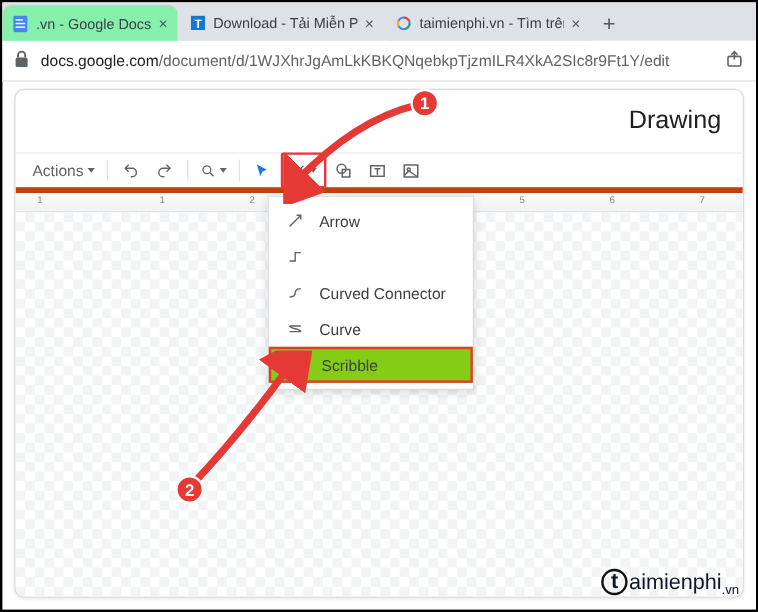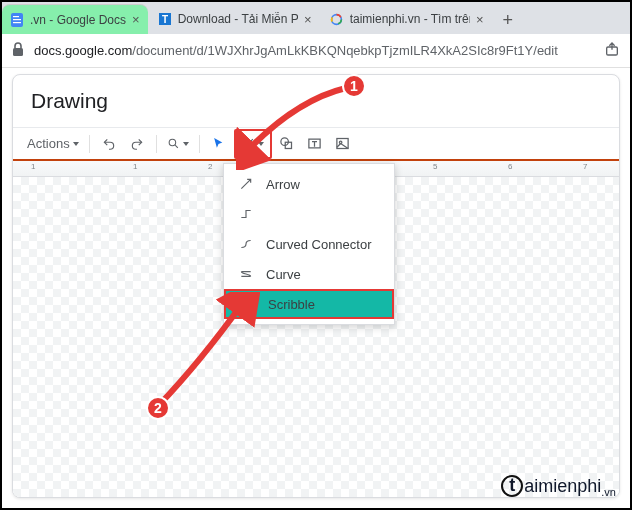--- a/index.html
+++ b/index.html
@@ -19,26 +19,26 @@
 .addr { height: 34px; background: #fff; border-bottom: 1px solid #e0e0e0; display: flex; align-items: center; padding: 0 10px; }
 .lock { color: #5f6368; margin-right: 10px; font-size: 13px; }
 .url { font-size: 13px; color: #5f6368; flex: 1; }
 .url .host { color: #202124; }
 .share { color: #5f6368; font-size: 15px; }
 
 
 .panel { position: absolute; left: 10px; top: 72px; right: 10px; bottom: 10px; background: #fff; border: 1px solid #dadce0; border-radius: 8px; box-shadow: 0 1px 3px rgba(0,0,0,0.1); overflow: hidden; }
 
 
-.dhead { height: 52px; display: flex; align-items: center; justify-content: space-between; padding: 0 18px; }
+.dhead { height: 52px; display: flex; align-items: center; justify-content: flex-end; padding: 0 18px; }
 .dhead h1 { font-size: 21px; font-weight: 400; color: #202124; }
 .savebtn { background: #1a73e8; color: #fff; border: none; border-radius: 4px; padding: 9px 20px; font-size: 14px; font-weight: 500; }
 
 
-.toolbar { height: 34px; border-top: 1px solid #e8eaed; border-bottom: 2px solid #c2410c; display: flex; align-items: center; padding: 0 10px; gap: 2px; }
+.toolbar { height: 34px; border-top: 1px solid #e8eaed; border-bottom: 5px solid #c2410c; display: flex; align-items: center; padding: 0 10px; gap: 2px; }
 .tbtn { min-width: 26px; height: 26px; display: flex; align-items: center; justify-content: center; border-radius: 3px; color: #5f6368; font-size: 13px; padding: 0 4px; }
 .tbtn.active { color: #1a73e8; }
 .tbtn.dd::after { content: ""; border-left: 3px solid transparent; border-right: 3px solid transparent; border-top: 4px solid #5f6368; margin-left: 3px; }
 .tbtn.text::after { border-top-color: #5f6368; }
 .sep { width: 1px; height: 18px; background: #e0e0e0; margin: 0 4px; }
 .redbox { border: 2px solid #e53935; border-radius: 2px; padding: 0 2px; }
 
 
 .ruler { height: 16px; background: linear-gradient(to bottom, #f8f9fa, #f1f3f4); border-bottom: 1px solid #dadce0; position: relative; font-size: 8px; color: #80868b; }
 .ruler span { position: absolute; top: 1px; }
@@ -51,21 +51,21 @@
     linear-gradient(45deg, transparent 75%, #f1f3f4 75%),
     linear-gradient(-45deg, transparent 75%, #f1f3f4 75%);
   background-size: 16px 16px;
   background-position: 0 0, 0 8px, 8px -8px, -8px 0;
   background-color: #fff;
 }
 
 
 .menu { position: absolute; top: 88px; left: 210px; width: 172px; background: #fff; border: 1px solid #dadce0; box-shadow: 0 2px 8px rgba(0,0,0,0.18); padding: 5px 0; z-index: 5; }
 .menu .item { height: 30px; display: flex; align-items: center; padding: 0 14px; font-size: 13px; color: #3c4043; gap: 12px; }
-.menu .item.hl { border: 2px solid #e53935; background: #14b8a6; }
+.menu .item.hl { border: 2px solid #e53935; background: #84cc16; }
 .menu .item .ico { width: 16px; display: flex; justify-content: center; color: #5f6368; }
 
 
 .arrow { position: absolute; z-index: 6; }
 .badge { position: absolute; width: 24px; height: 24px; background: #e53935; color: #fff; border-radius: 50%; display: flex; align-items: center; justify-content: center; font-weight: bold; font-size: 14px; border: 2px solid #fff; z-index: 7; }
 
 
 .watermark { position: absolute; right: 14px; bottom: 10px; font-family: Georgia, serif; font-size: 18px; color: #0f172a; z-index: 8; }
 .watermark .t { border: 2px solid #111; border-radius: 50%; width: 22px; height: 22px; display: inline-flex; align-items: center; justify-content: center; font-weight: bold; margin-right: 1px; }
 .watermark .dom { font-size: 11px; vertical-align: sub; }

